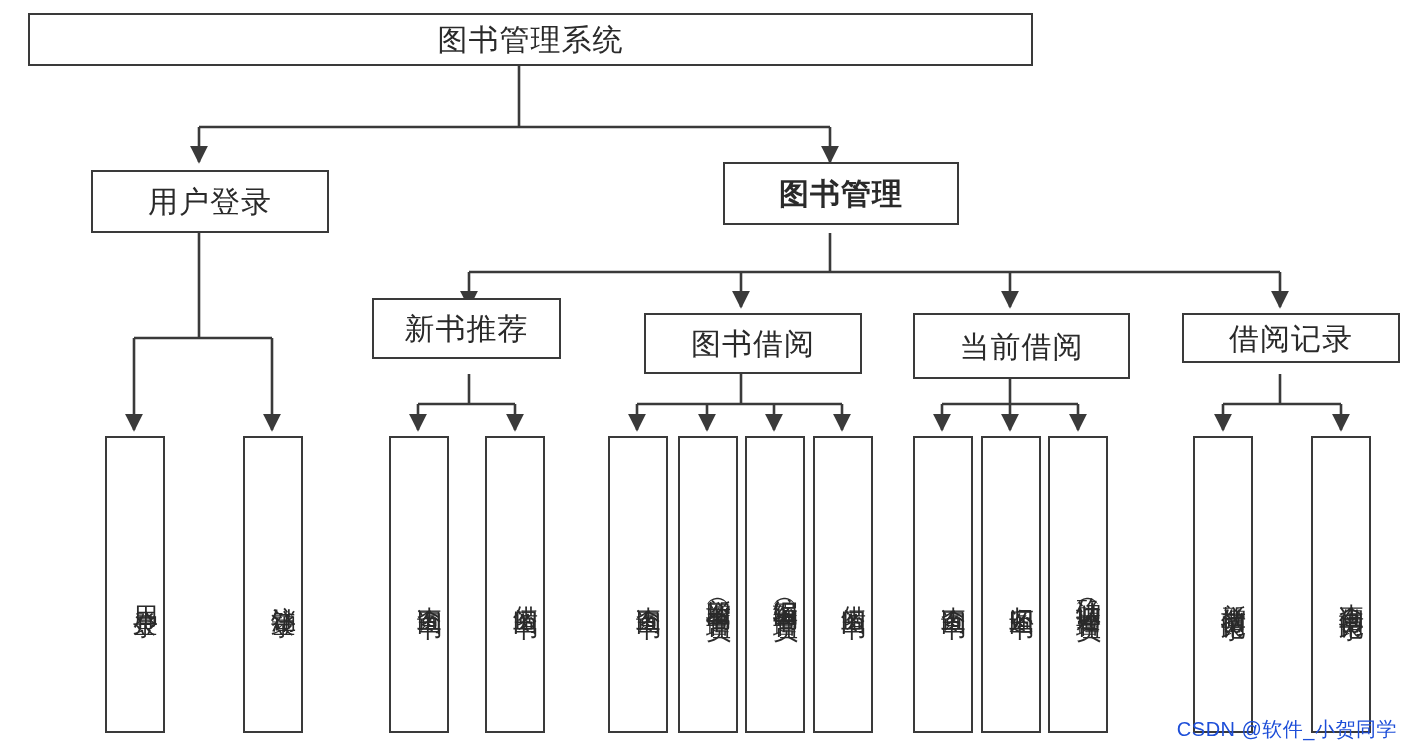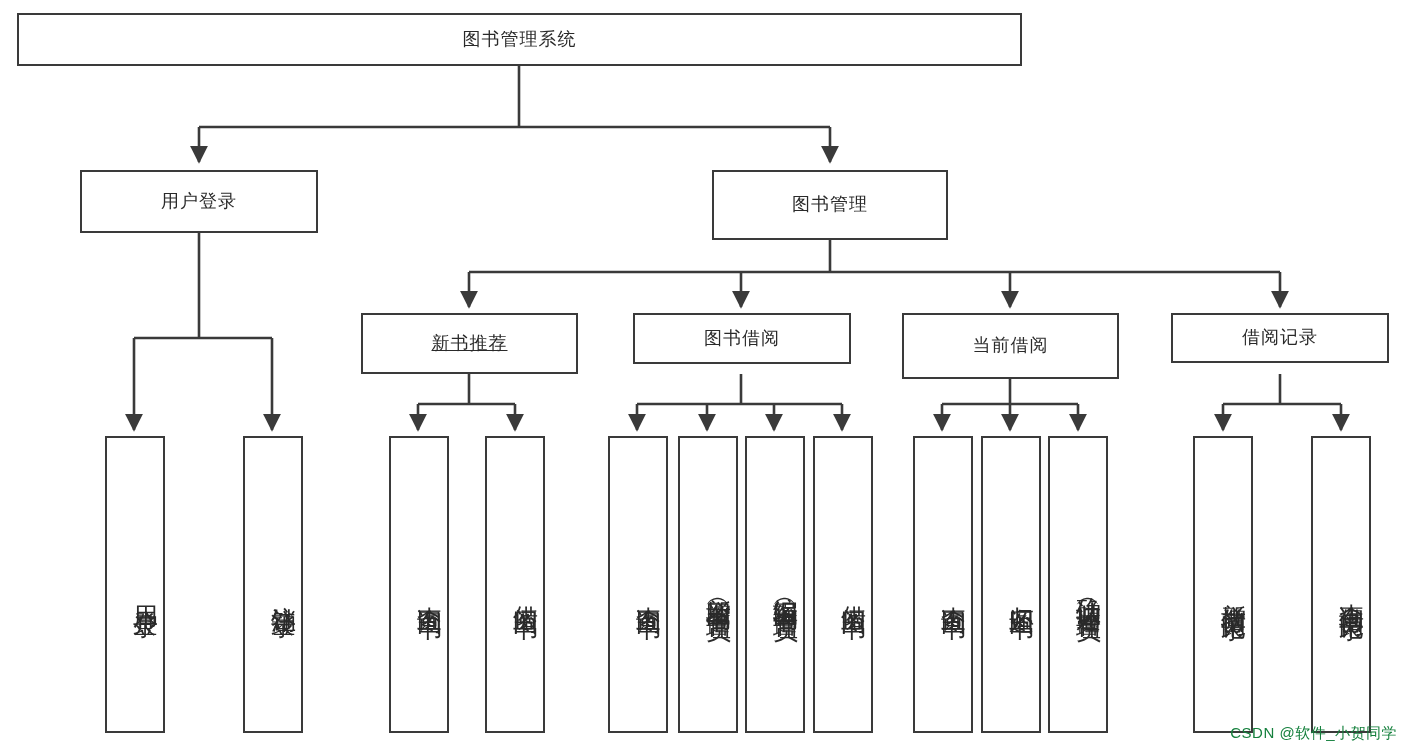--- a/index.html
+++ b/index.html
@@ -22,23 +22,24 @@
     position:absolute;
     box-sizing:border-box;
     background:#ffffff;
     border:2.5px solid #3a3a3a;
     display:flex;
     align-items:center;
     justify-content:center;
     color:#2a2a2a;
   }
   .node.horiz{
-    font-size:18px;
+    font-size:30px;
     letter-spacing:1px;
     line-height:1.1;
+    margin-left:11px;
   }
   .node.vert{
     writing-mode:vertical-rl;
     text-orientation:upright;
     font-size:25px;
     letter-spacing:3px;
     padding-top:14px;
     align-items:flex-start;
     justify-content:center;
   }
@@ -47,22 +48,22 @@
     white-space:nowrap;
   }
   .node.vert .label{
     writing-mode:vertical-rl;
     text-orientation:upright;
   }
   #watermark{
     position:absolute;
     right:8px;
     bottom:4px;
-    font-size:15px;
-    color:#15803d;
+    font-size:20px;
+    color:#1d4ed8;
     letter-spacing:0.5px;
     white-space:nowrap;
     user-select:none;
   }
 </style>
 </head>
 <body>
 
 <div id="diagram">
 
@@ -117,29 +118,29 @@
   </svg>
 
   <div class="node horiz" style="left:17px;top:13px;width:1005px;height:53px;">
     <span class="label">图书管理系统</span>
   </div>
 
   <div class="node horiz" style="left:80px;top:170px;width:238px;height:63px;">
     <span class="label">用户登录</span>
   </div>
 
-  <div class="node horiz" style="left:712px;top:170px;width:236px;height:70px;">
+  <div class="node horiz" style="left:712px;top:162px;width:236px;height:63px;font-weight:bold;">
     <span class="label">图书管理</span>
   </div>
 
-  <div class="node horiz" style="left:361px;top:313px;width:217px;height:61px;text-decoration:underline;">
+  <div class="node horiz" style="left:361px;top:298px;width:189px;height:61px;">
     <span class="label">新书推荐</span>
   </div>
 
-  <div class="node horiz" style="left:633px;top:313px;width:218px;height:51px;">
+  <div class="node horiz" style="left:633px;top:313px;width:218px;height:61px;">
     <span class="label">图书借阅</span>
   </div>
 
   <div class="node horiz" style="left:902px;top:313px;width:217px;height:66px;">
     <span class="label">当前借阅</span>
   </div>
 
   <div class="node horiz" style="left:1171px;top:313px;width:218px;height:50px;">
     <span class="label">借阅记录</span>
   </div>

